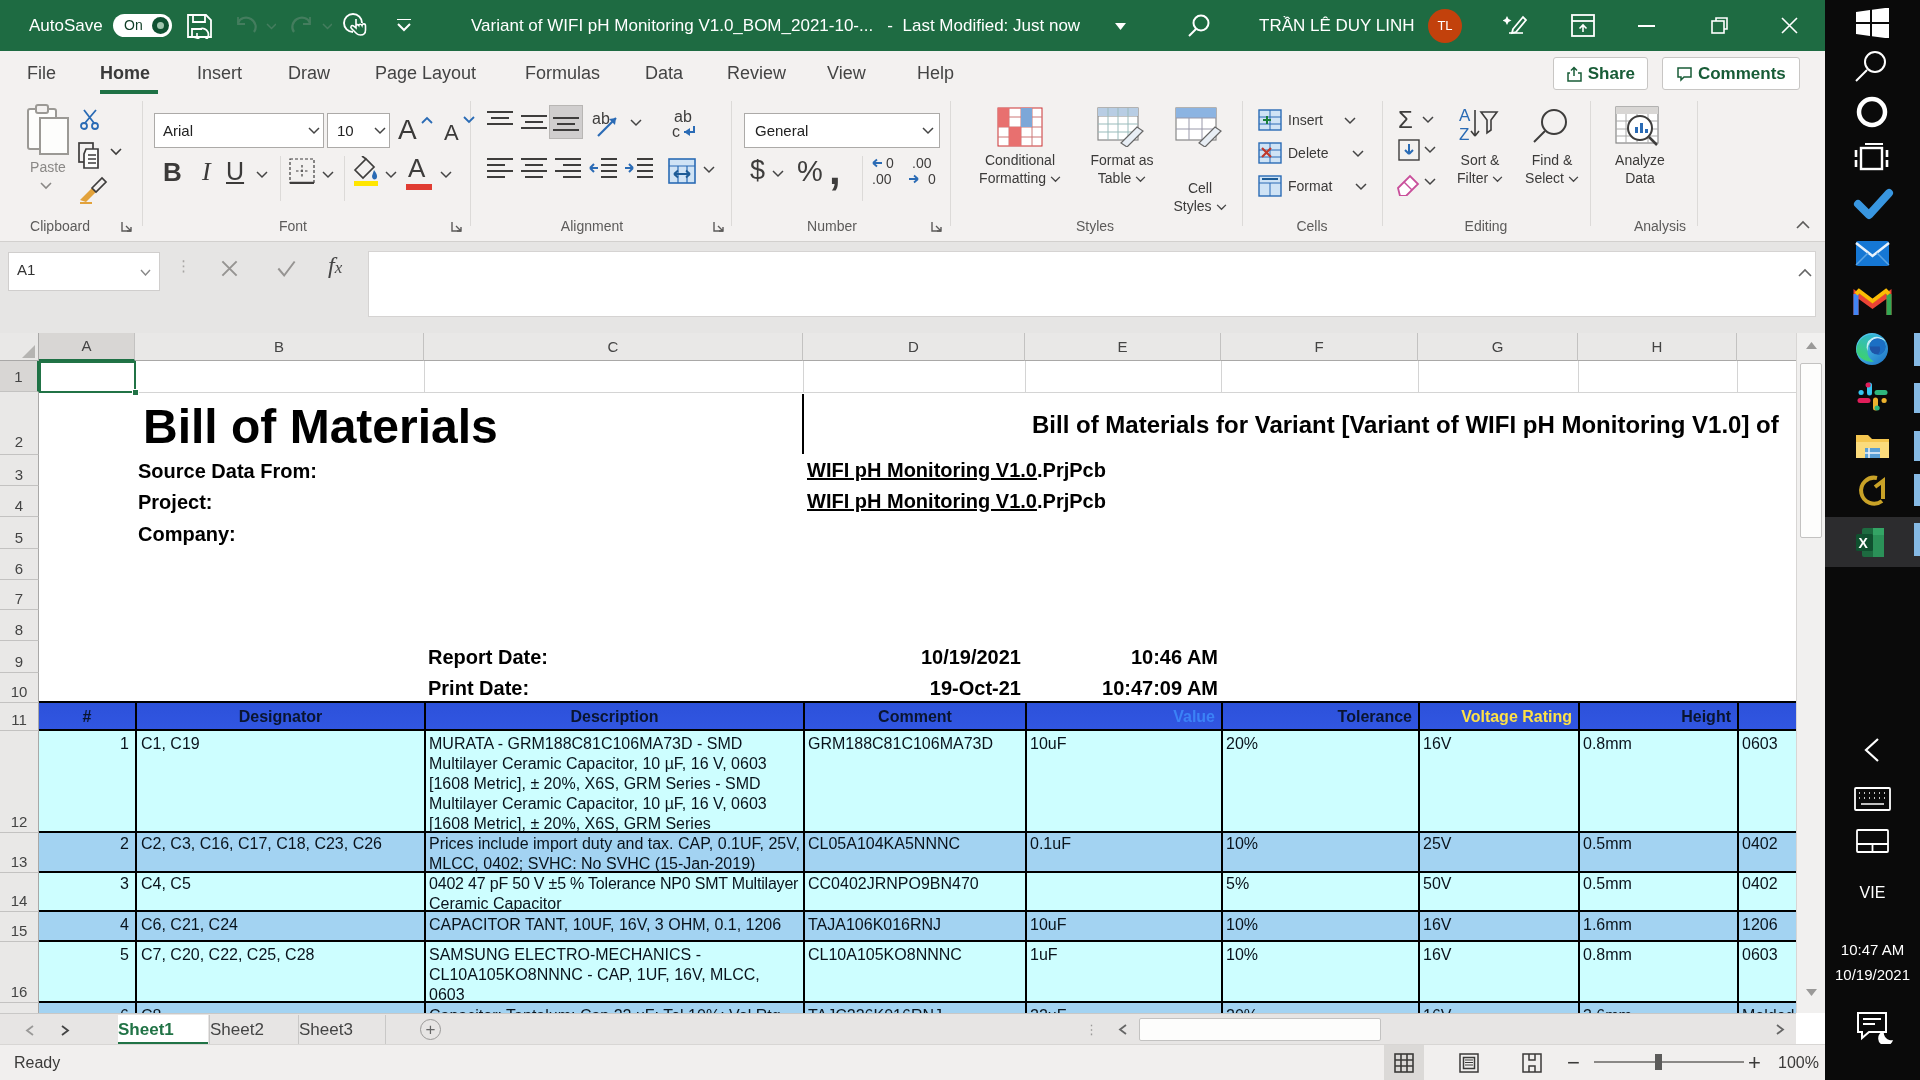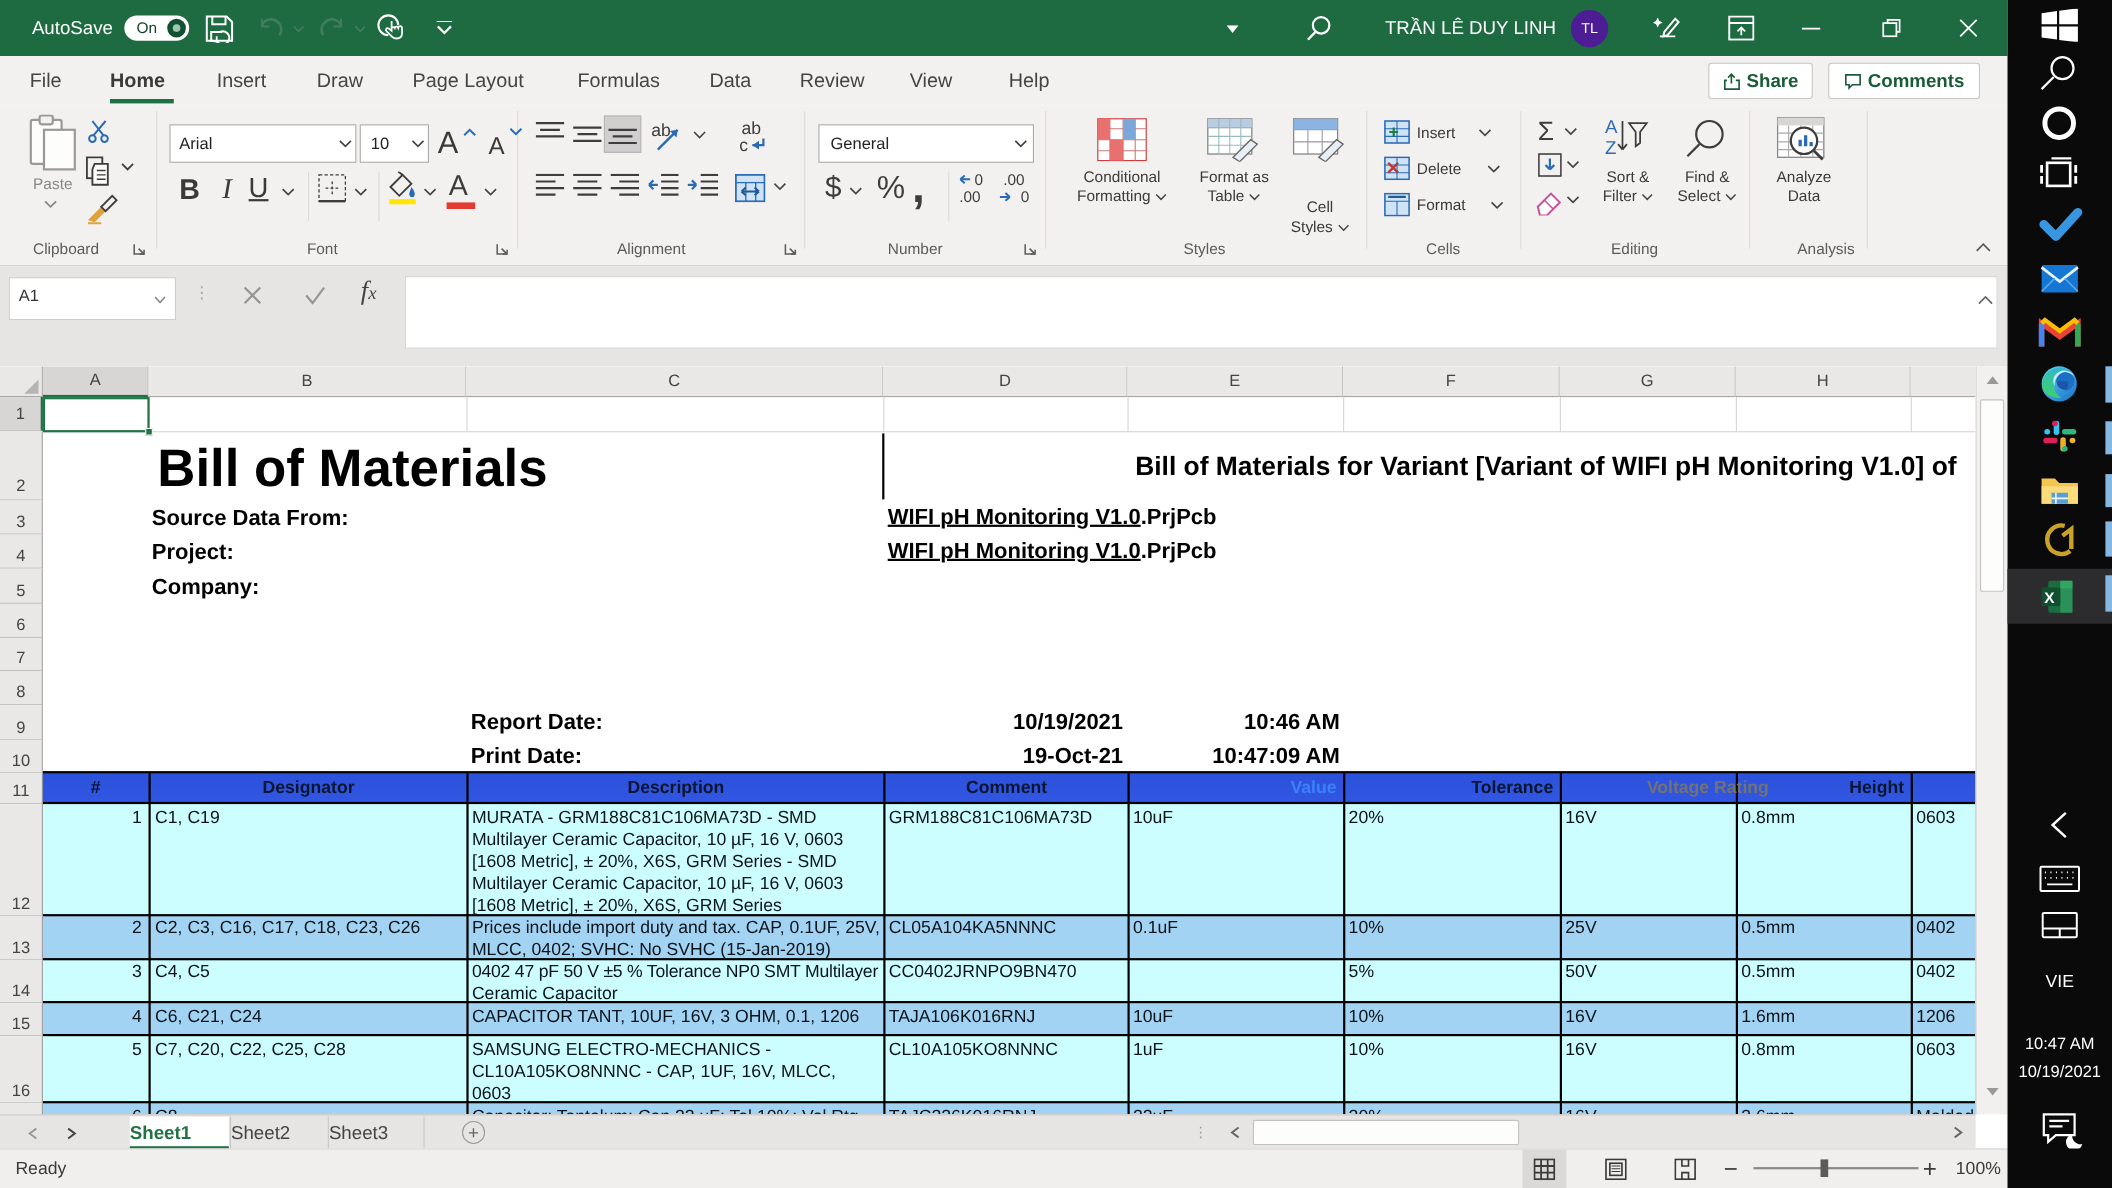--- a/index.html
+++ b/index.html
@@ -94,31 +94,32 @@
     <svg class="abs" style="left:342px; top:12px;" width="28" height="28" viewBox="0 0 28 28">
         <g fill="none" stroke="#fff" stroke-width="1.9">
           <path d="M20 11 a 9 9 0 1 0 -9 9"></path>
           <path d="M14 7 v9 M14 16 l-2.5 -2 c-2 -1.5 -3.5 1 -2 2.5 l5 5 c1 1 2.5 1.5 4 1.5 c3 0 5 -2 5 -5 v-4 c0 -2.8 -3 -2.8 -3.5 -0.5 c-1 -2 -3 -1.5 -3.2 0 c-1.2 -1.5 -2.8 -1 -2.8 0.5 z" stroke-width="1.6"></path>
         </g>
       </svg>
     <svg class="abs" style="left:395px; top:19px;" width="18" height="14" viewBox="0 0 18 14">
         <path d="M2 0 h14" stroke="#fff" stroke-width="2"></path>
         <path d="M3 5 l6 6 l6 -6" fill="none" stroke="#fff" stroke-width="2"></path>
       </svg>
+    <div class="t" style="left:471px;">Variant of WIFI pH Monitoring V1.0_BOM_2021-10-...&nbsp;&nbsp;&nbsp;-&nbsp;&nbsp;Last Modified: Just now</div>
     <svg class="abs" style="left:1115px; top:23px;" width="11" height="7" viewBox="0 0 11 7">
         <path d="M0 0 h11 l-5.5 7 z" fill="#fff"></path>
       </svg>
     <svg class="abs" style="left:1188px; top:14px;" width="23" height="23" viewBox="0 0 23 23">
         <g fill="none" stroke="#fff" stroke-width="2">
           <circle cx="13" cy="9" r="7.5"></circle>
           <path d="M8 15 L1 22"></path>
         </g>
       </svg>
     <div class="t" style="left:1259px; font-size:17px;">TRẦN LÊ DUY LINH</div>
-    <div class="abs" style="left:1428px; top:9px; width:34px; height:34px; border-radius:50%; background:#4c1d95; color:#fff; font-size:13px; text-align:center; line-height:34px;">TL</div>
+    <div class="abs" style="left:1428px; top:9px; width:34px; height:34px; border-radius:50%; background:#c2410c; color:#fff; font-size:13px; text-align:center; line-height:34px;">TL</div>
     <svg class="abs" style="left:1503px; top:13px;" width="27" height="26" viewBox="0 0 27 26">
         <g fill="none" stroke="#fff" stroke-width="1.8">
           <path d="M10 16 L20 4 l3 3 L13 19 l-4 1 z"></path>
           <path d="M4 3 l1.5 3 l3 1.5 l-3 1.5 L4 12 l-1.5 -3 L-0.5 7.5 l3 -1.5 z" fill="#fff" stroke="none"></path>
           <path d="M6 20 h14" stroke-width="1.6"></path>
         </g>
       </svg>
     <svg class="abs" style="left:1571px; top:14px;" width="24" height="23" viewBox="0 0 24 23">
         <g fill="none" stroke="#fff" stroke-width="1.8">
           <rect x="1" y="1" width="22" height="21"></rect>
@@ -626,21 +627,21 @@
       <div class="abs" style="left:1379px; top:2px; width:2px; height:310px; background:#000;"></div>
       <div class="abs" style="left:1539px; top:2px; width:2px; height:310px; background:#000;"></div>
       <div class="abs" style="left:1698px; top:2px; width:2px; height:310px; background:#000;"></div>
 
       <div class="tcell" style="left:0; top:6px; width:96px; text-align:center; font-weight:700; color:#0a1530;">#</div>
       <div class="tcell" style="left:98px; top:6px; width:287px; text-align:center; font-weight:700; color:#0a1530;">Designator</div>
       <div class="tcell" style="left:387px; top:6px; width:377px; text-align:center; font-weight:700; color:#0a1530;">Description</div>
       <div class="tcell" style="left:766px; top:6px; width:220px; text-align:center; font-weight:700; color:#0a1530;">Comment</div>
       <div class="tcell" style="left:988px; top:6px; width:188px; text-align:right; font-weight:700; color:#3b82f6;">Value</div>
       <div class="tcell" style="left:1184px; top:6px; width:189px; text-align:right; font-weight:700; color:#0a1530;">Tolerance</div>
-      <div class="tcell" style="left:1381px; top:6px; width:152px; text-align:right; font-weight:700; color:#737373;margin-left:36px;">Voltage Rating</div>
+      <div class="tcell" style="left:1381px; top:6px; width:152px; text-align:right; font-weight:700; color:#fde047;">Voltage Rating</div>
       <div class="tcell" style="left:1541px; top:6px; width:151px; text-align:right; font-weight:700; color:#0a1530;">Height</div>
 
       <div class="tcell" style="left:0; top:33px; width:90px; text-align:right;">1</div>
       <div class="tcell" style="left:102px; top:33px;">C1, C19</div>
       <div class="tcell" style="left:390px; top:33px; width:374px;">MURATA - GRM188C81C106MA73D - SMD<br>Multilayer Ceramic Capacitor, 10 µF, 16 V, 0603<br>[1608 Metric], ± 20%, X6S, GRM Series - SMD<br>Multilayer Ceramic Capacitor, 10 µF, 16 V, 0603<br>[1608 Metric], ± 20%, X6S, GRM Series</div>
       <div class="tcell" style="left:769px; top:33px;">GRM188C81C106MA73D</div>
       <div class="tcell" style="left:991px; top:33px;">10uF</div>
       <div class="tcell" style="left:1187px; top:33px;">20%</div>
       <div class="tcell" style="left:1384px; top:33px;">16V</div>
       <div class="tcell" style="left:1544px; top:33px;">0.8mm</div>

